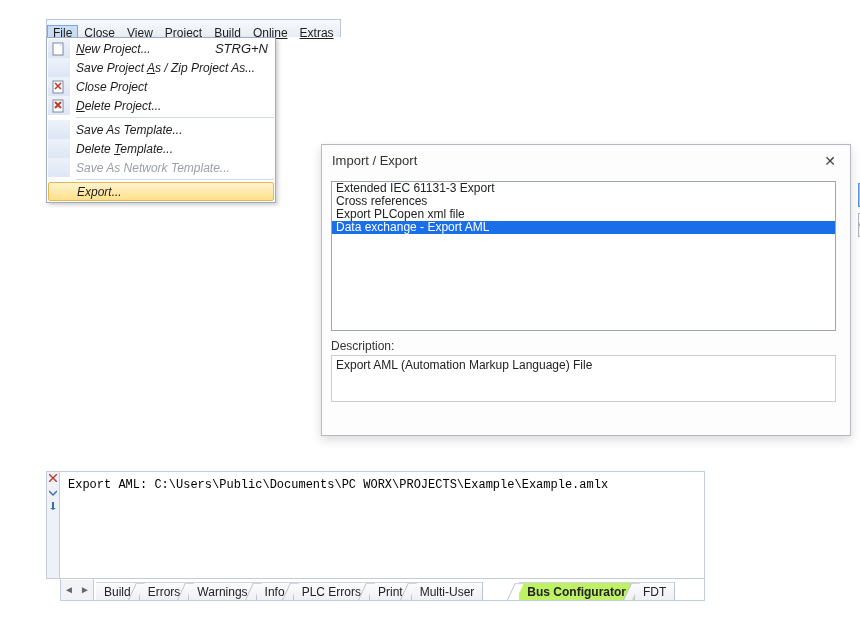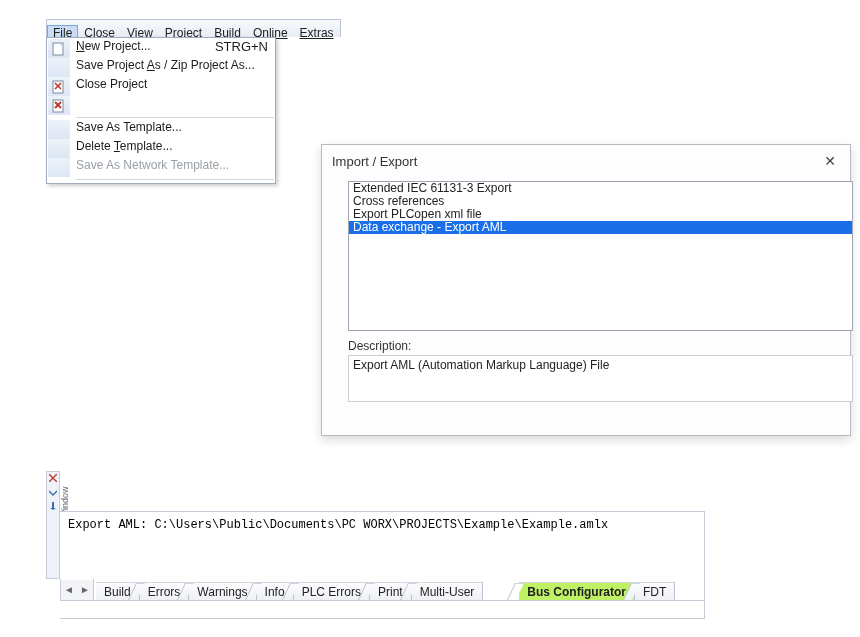--- a/index.html
+++ b/index.html
@@ -44,24 +44,25 @@
       top: 37px;
       left: 46px;
       width: 230px;
       background: #fff;
       border: 1px solid #a0aac0;
       box-shadow: 2px 2px 4px rgba(0,0,0,0.2);
       padding: 1px;
     }
     .dropdown-row {
       display: flex;
-      align-items: flex-start;
+      align-items: center;
       height: 19px;
       padding: 0 6px 0 0;
       position: relative;
+      font-style: italic;
     }
     .dropdown-icon {
       width: 22px;
       height: 19px;
       display: flex;
       align-items: center;
       justify-content: center;
       background: linear-gradient(#edf2fa, #dde6f4);
       margin-right: 6px;
       flex-shrink: 0;
@@ -97,34 +98,33 @@
       top: 144px;
       left: 321px;
       width: 530px;
       height: 292px;
       background: #fdfdfd;
       border: 1px solid #b6b9bf;
       box-shadow: 0 4px 10px rgba(0,0,0,0.15);
     }
     .dialog-titlebar {
       display: flex;
-      align-items: center;
       justify-content: space-between;
       padding: 8px 10px 8px 10px;
       font-size: 13px;
       color: #333;
     }
     .dialog-close {
       font-size: 14px;
       color: #444;
       cursor: pointer;
       padding: 0 4px;
     }
     .dialog-body {
-      padding: 4px 12px 10px 26px;
+      padding: 4px 12px 10px 9px;
       display: flex;
       gap: 22px;
     }
     .dialog-left { flex: 1; }
     .listbox {
       border: 1px solid #9da6b5;
       height: 150px;
       background: #fff;
       overflow: hidden;
       font-size: 12px;
@@ -221,21 +221,20 @@
       right: 0;
       height: 108px;
       background: #fff;
       border: 1px solid #c5ccd8;
       border-left: none;
       padding: 6px 8px;
       font-family: "Courier New", monospace;
       font-size: 12px;
       color: #000;
       overflow: hidden;
-      margin-top: 40px;
     }
     .msgwin-tabs {
       position: absolute;
       left: 14px;
       top: 108px;
       right: 0;
       height: 22px;
       display: flex;
       align-items: stretch;
       background: #fff;
@@ -333,35 +332,40 @@
     </span>
     <span class="dropdown-label">Close Project</span>
   </div>
   <div class="dropdown-row">
     <span class="dropdown-icon">
       <svg width="14" height="14">
           <rect x="1" y="1" width="10" height="12" fill="#fff" stroke="#7a8aa0"></rect>
           <path d="M3 3 L9 9 M9 3 L3 9" stroke="#c0392b" stroke-width="2"></path>
         </svg>
     </span>
+    <span class="dropdown-label"><span class="ul">D</span>elete Project...</span>
   </div>
   <div class="dropdown-sep"></div>
   <div class="dropdown-row">
     <span class="dropdown-icon"></span>
     <span class="dropdown-label">Save As Template...</span>
   </div>
   <div class="dropdown-row">
     <span class="dropdown-icon"></span>
     <span class="dropdown-label">Delete <span class="ul">T</span>emplate...</span>
   </div>
   <div class="dropdown-row">
     <span class="dropdown-icon"></span>
     <span class="dropdown-label disabled">Save As Network Template...</span>
   </div>
   <div class="dropdown-sep"></div>
+  <div class="dropdown-row highlight">
+    <span class="dropdown-icon"></span>
+    <span class="dropdown-label">Export...</span>
+  </div>
 </div>
 
 <div class="dialog">
   <div class="dialog-titlebar">
     <span>Import / Export</span>
     <span class="dialog-close">✕</span>
   </div>
   <div class="dialog-body">
     <div class="dialog-left">
       <div class="listbox">

